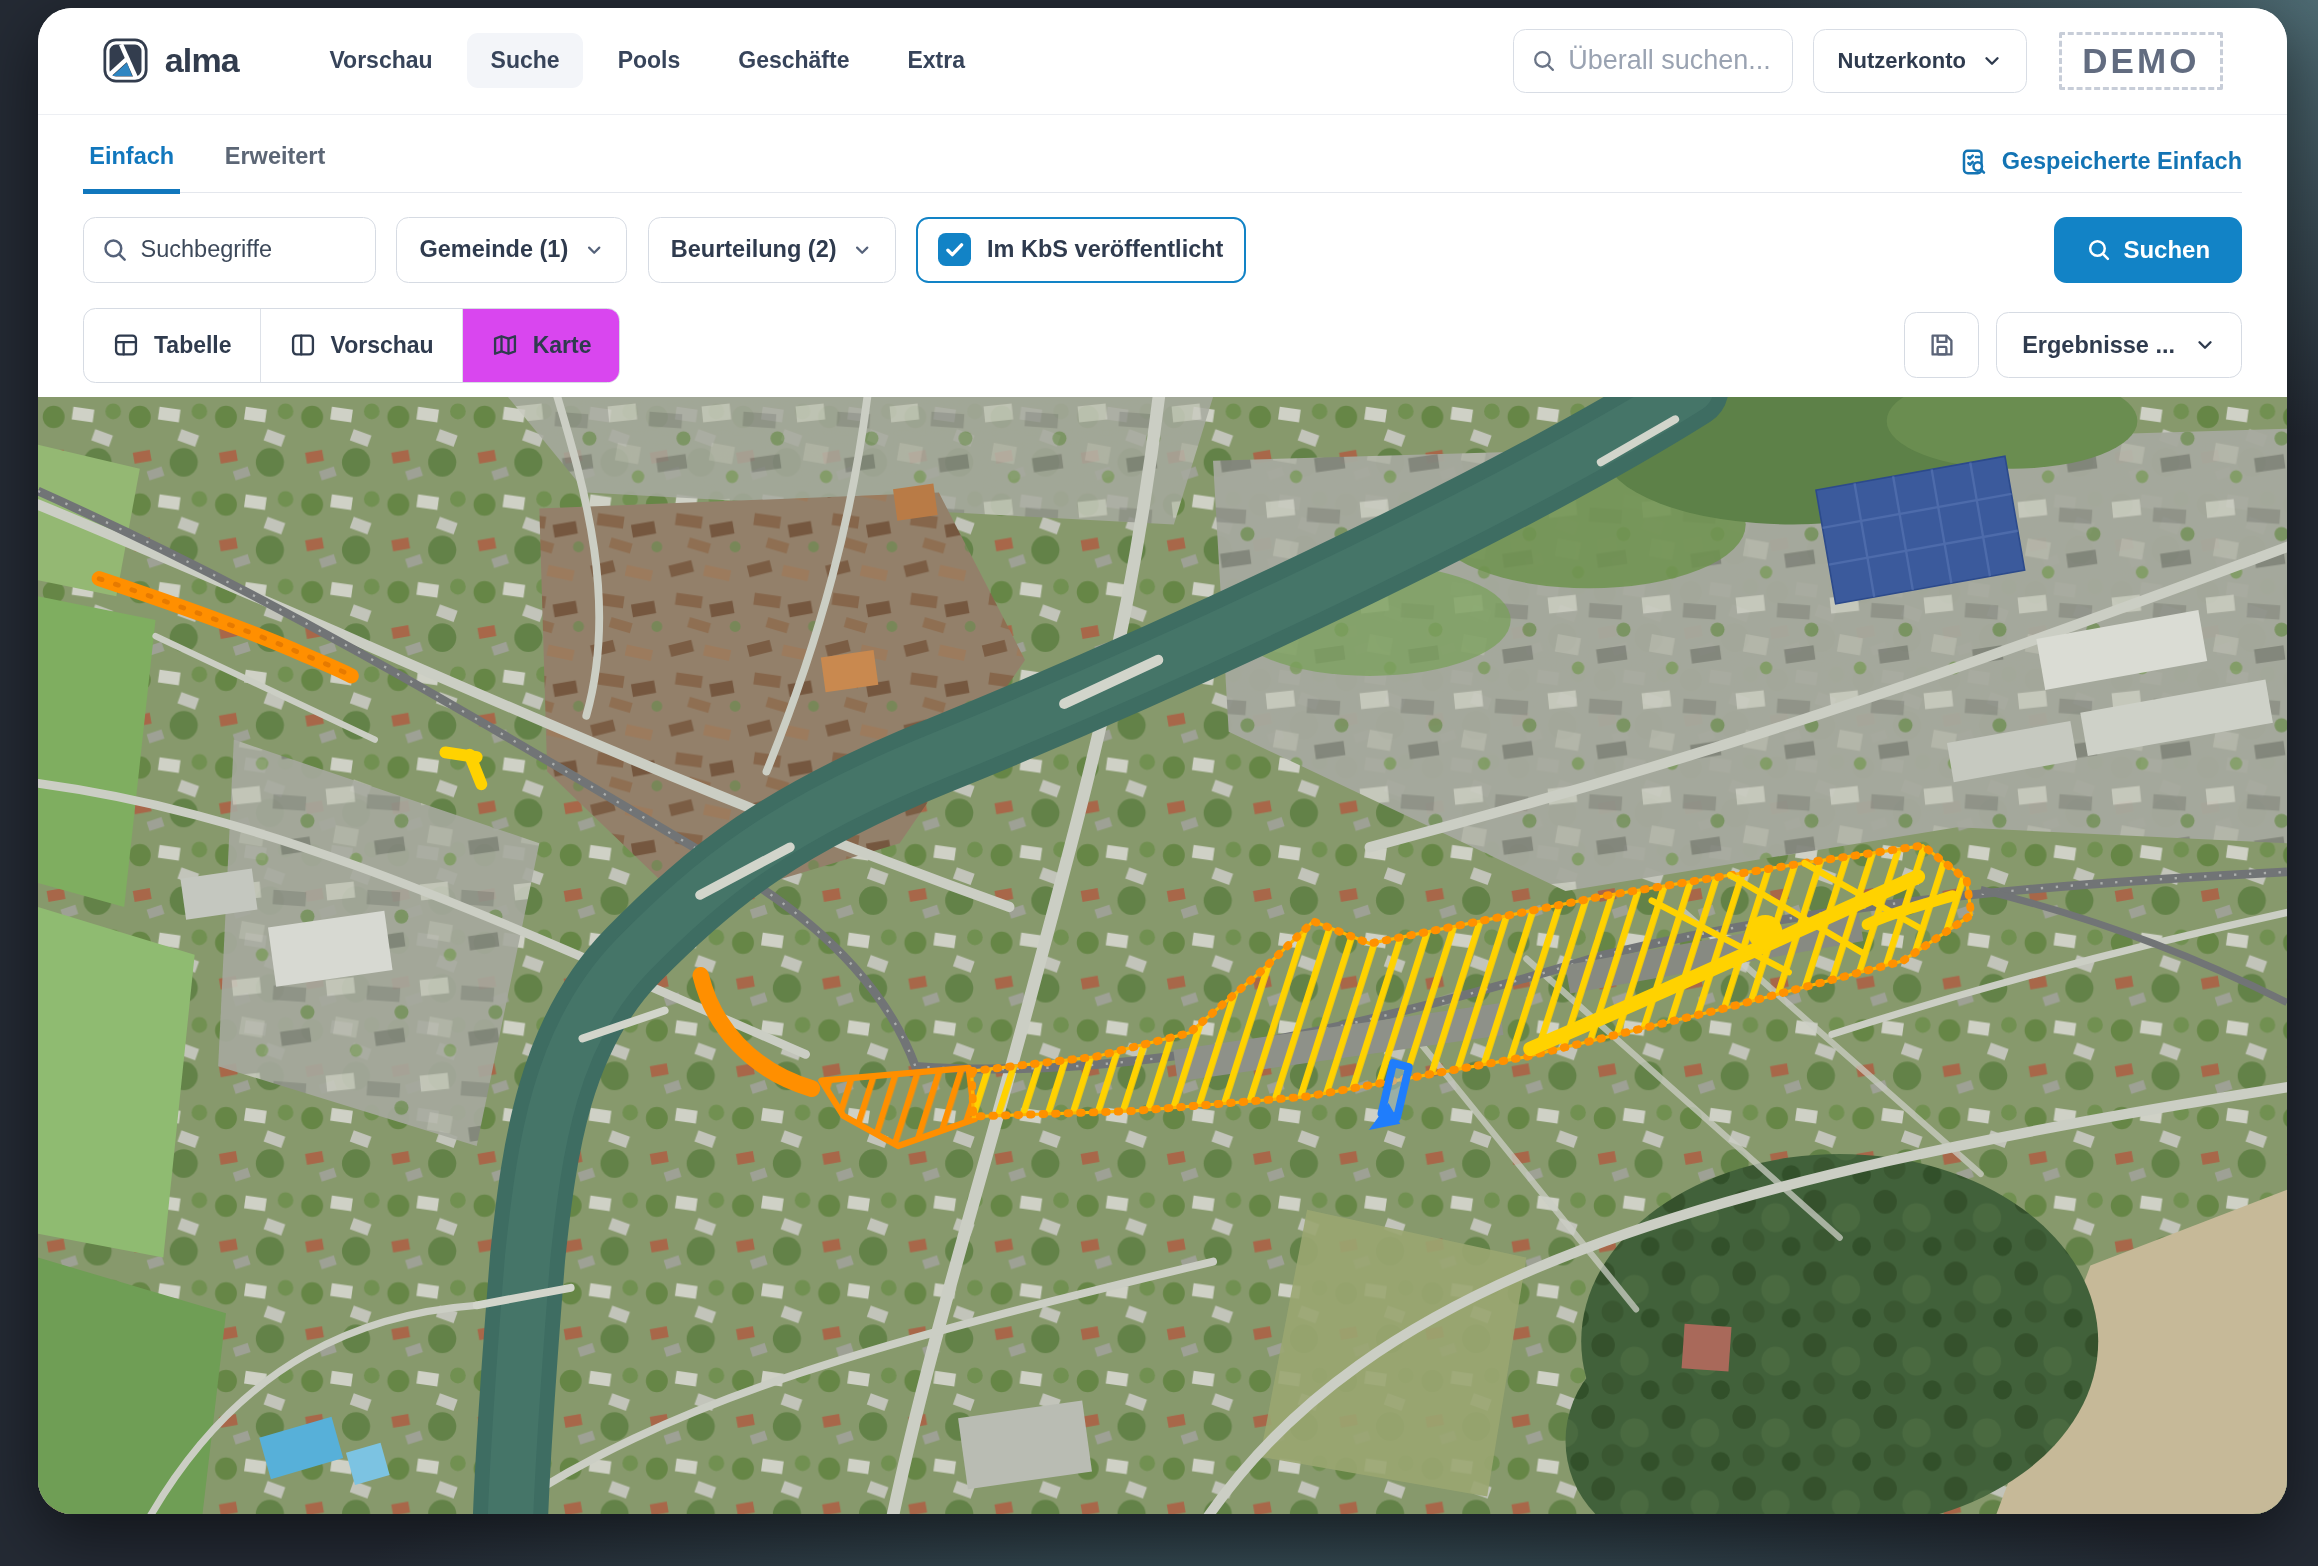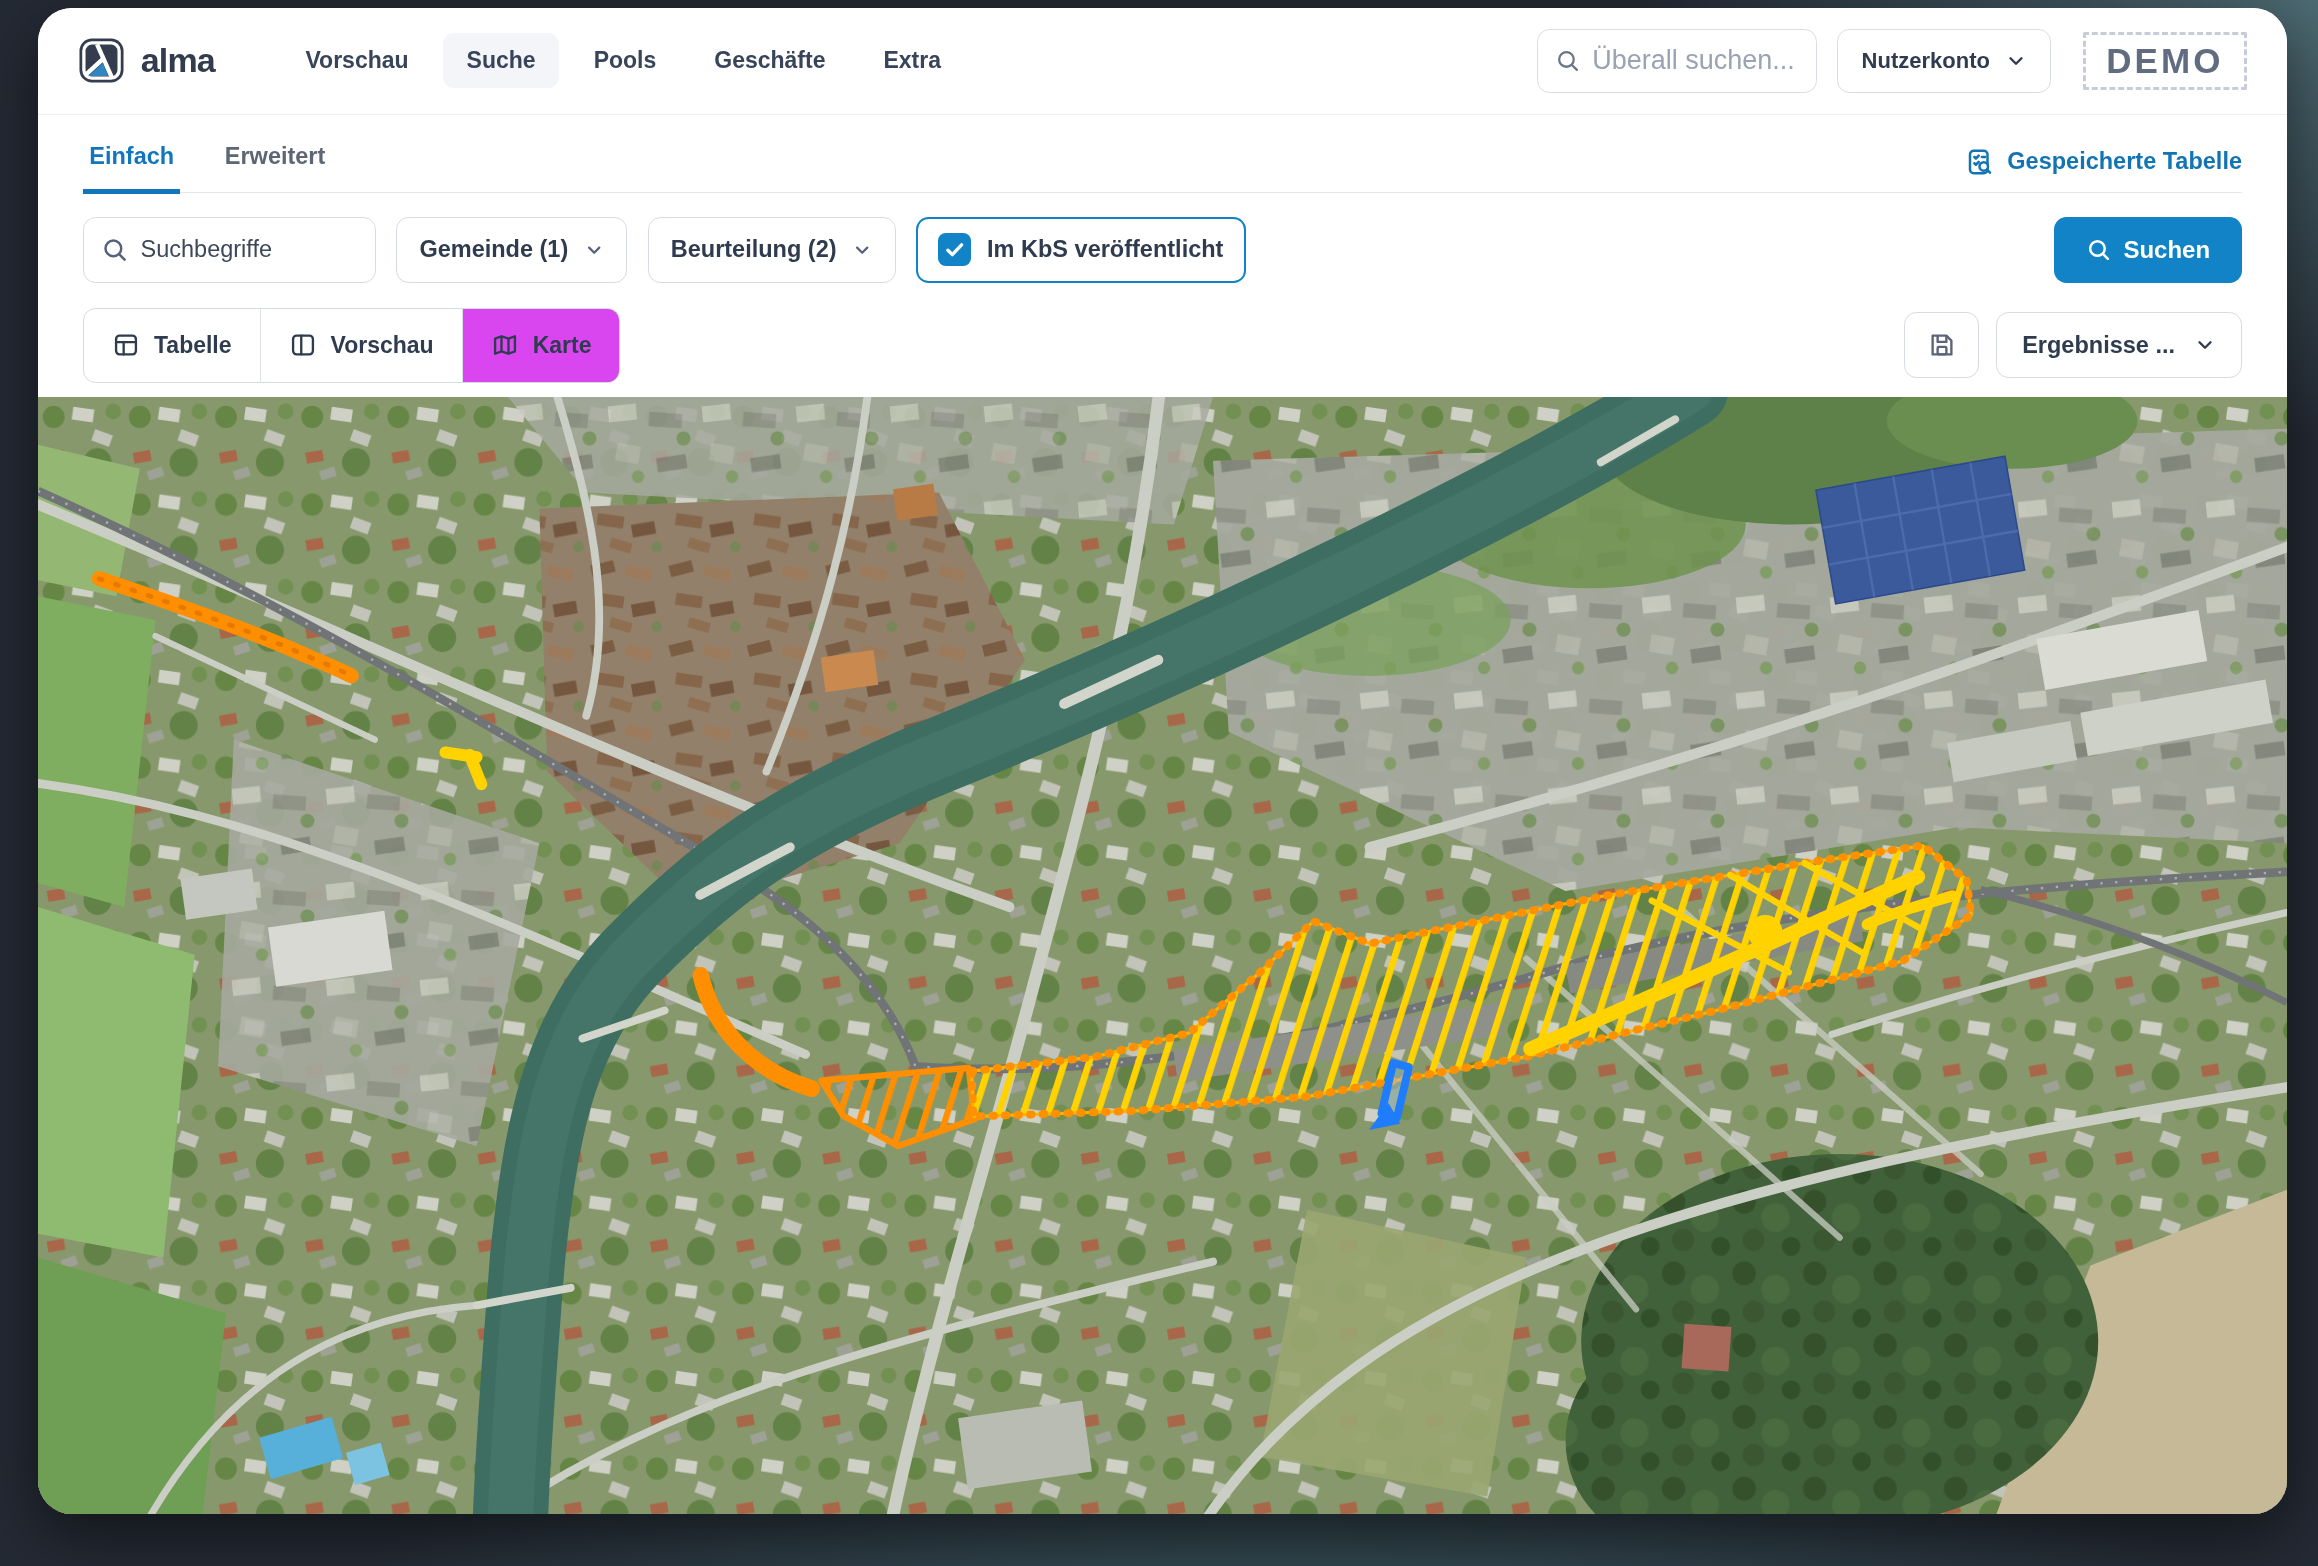--- a/index.html
+++ b/index.html
@@ -14,21 +14,21 @@
   }
   .app-card {
     position:absolute; left:38px; top:7.8px; width:2249px; height:1506px;
     background:#ffffff; border-radius:34px; overflow:hidden;
     box-shadow:0 20.4px 63px rgba(0,0,0,.5);
     display:flex; flex-direction:column;
   }
   
   .hdr {
     height:107px; flex:0 0 107px; display:flex; align-items:center;
-    padding:0 40px; border-bottom:1.6px solid #edeff3; background:#fff;
+    padding:0 64px; border-bottom:1.6px solid #edeff3; background:#fff;
   }
   .brand { display:flex; align-items:center; gap:15.7px; }
   .brand-name { font-size:34px; font-weight:800; color:#323c4d; letter-spacing:-0.8px; }
   .nav { display:flex; align-items:center; gap:11px; margin-left:67px; }
   .nav-item {
     font-size:23px; font-weight:700; color:#37445a; padding:14px 23.5px;
     border-radius:11px; cursor:pointer; white-space:nowrap;
   }
   .nav-item.active { background:#f3f5f9; }
   .hdr-right { margin-left:auto; display:flex; align-items:center; gap:20.4px; }
@@ -167,21 +167,21 @@
     <span class="tab">Erweitert</span>
     <span class="saved-link">
       <svg class="ic" width="30" height="30" viewBox="0 0 24 24" fill="none" stroke="#1374b4" stroke-width="2" stroke-linecap="round" stroke-linejoin="round">
         <rect x="4" y="3" width="14" height="18" rx="3"></rect>
         <path d="M7.5 8l1.2 1.2L11 6.9"></path>
           <path d="M13.5 8h2.5"></path>
         <path d="M7.5 13l1.2 1.2L11 11.9"></path>
         <circle cx="15" cy="15.5" r="3.4" fill="#ffffff"></circle>
         <path d="M17.6 18.1L20 20.5"></path>
       </svg>
-      <span>Gespeicherte Tabelle</span>
+      <span>Gespeicherte Einfach</span>
     </span>
   </div>
 
   <div class="filters">
     <label class="kw-input">
       <svg class="ic" width="27" height="27" viewBox="0 0 24 24" fill="none" stroke="#55627a" stroke-width="2.2" stroke-linecap="round">
         <circle cx="11" cy="11" r="7"></circle>
           <line x1="16.5" y1="16.5" x2="21" y2="21"></line>
       </svg>
       <input type="text" placeholder="Suchbegriffe" style="">

